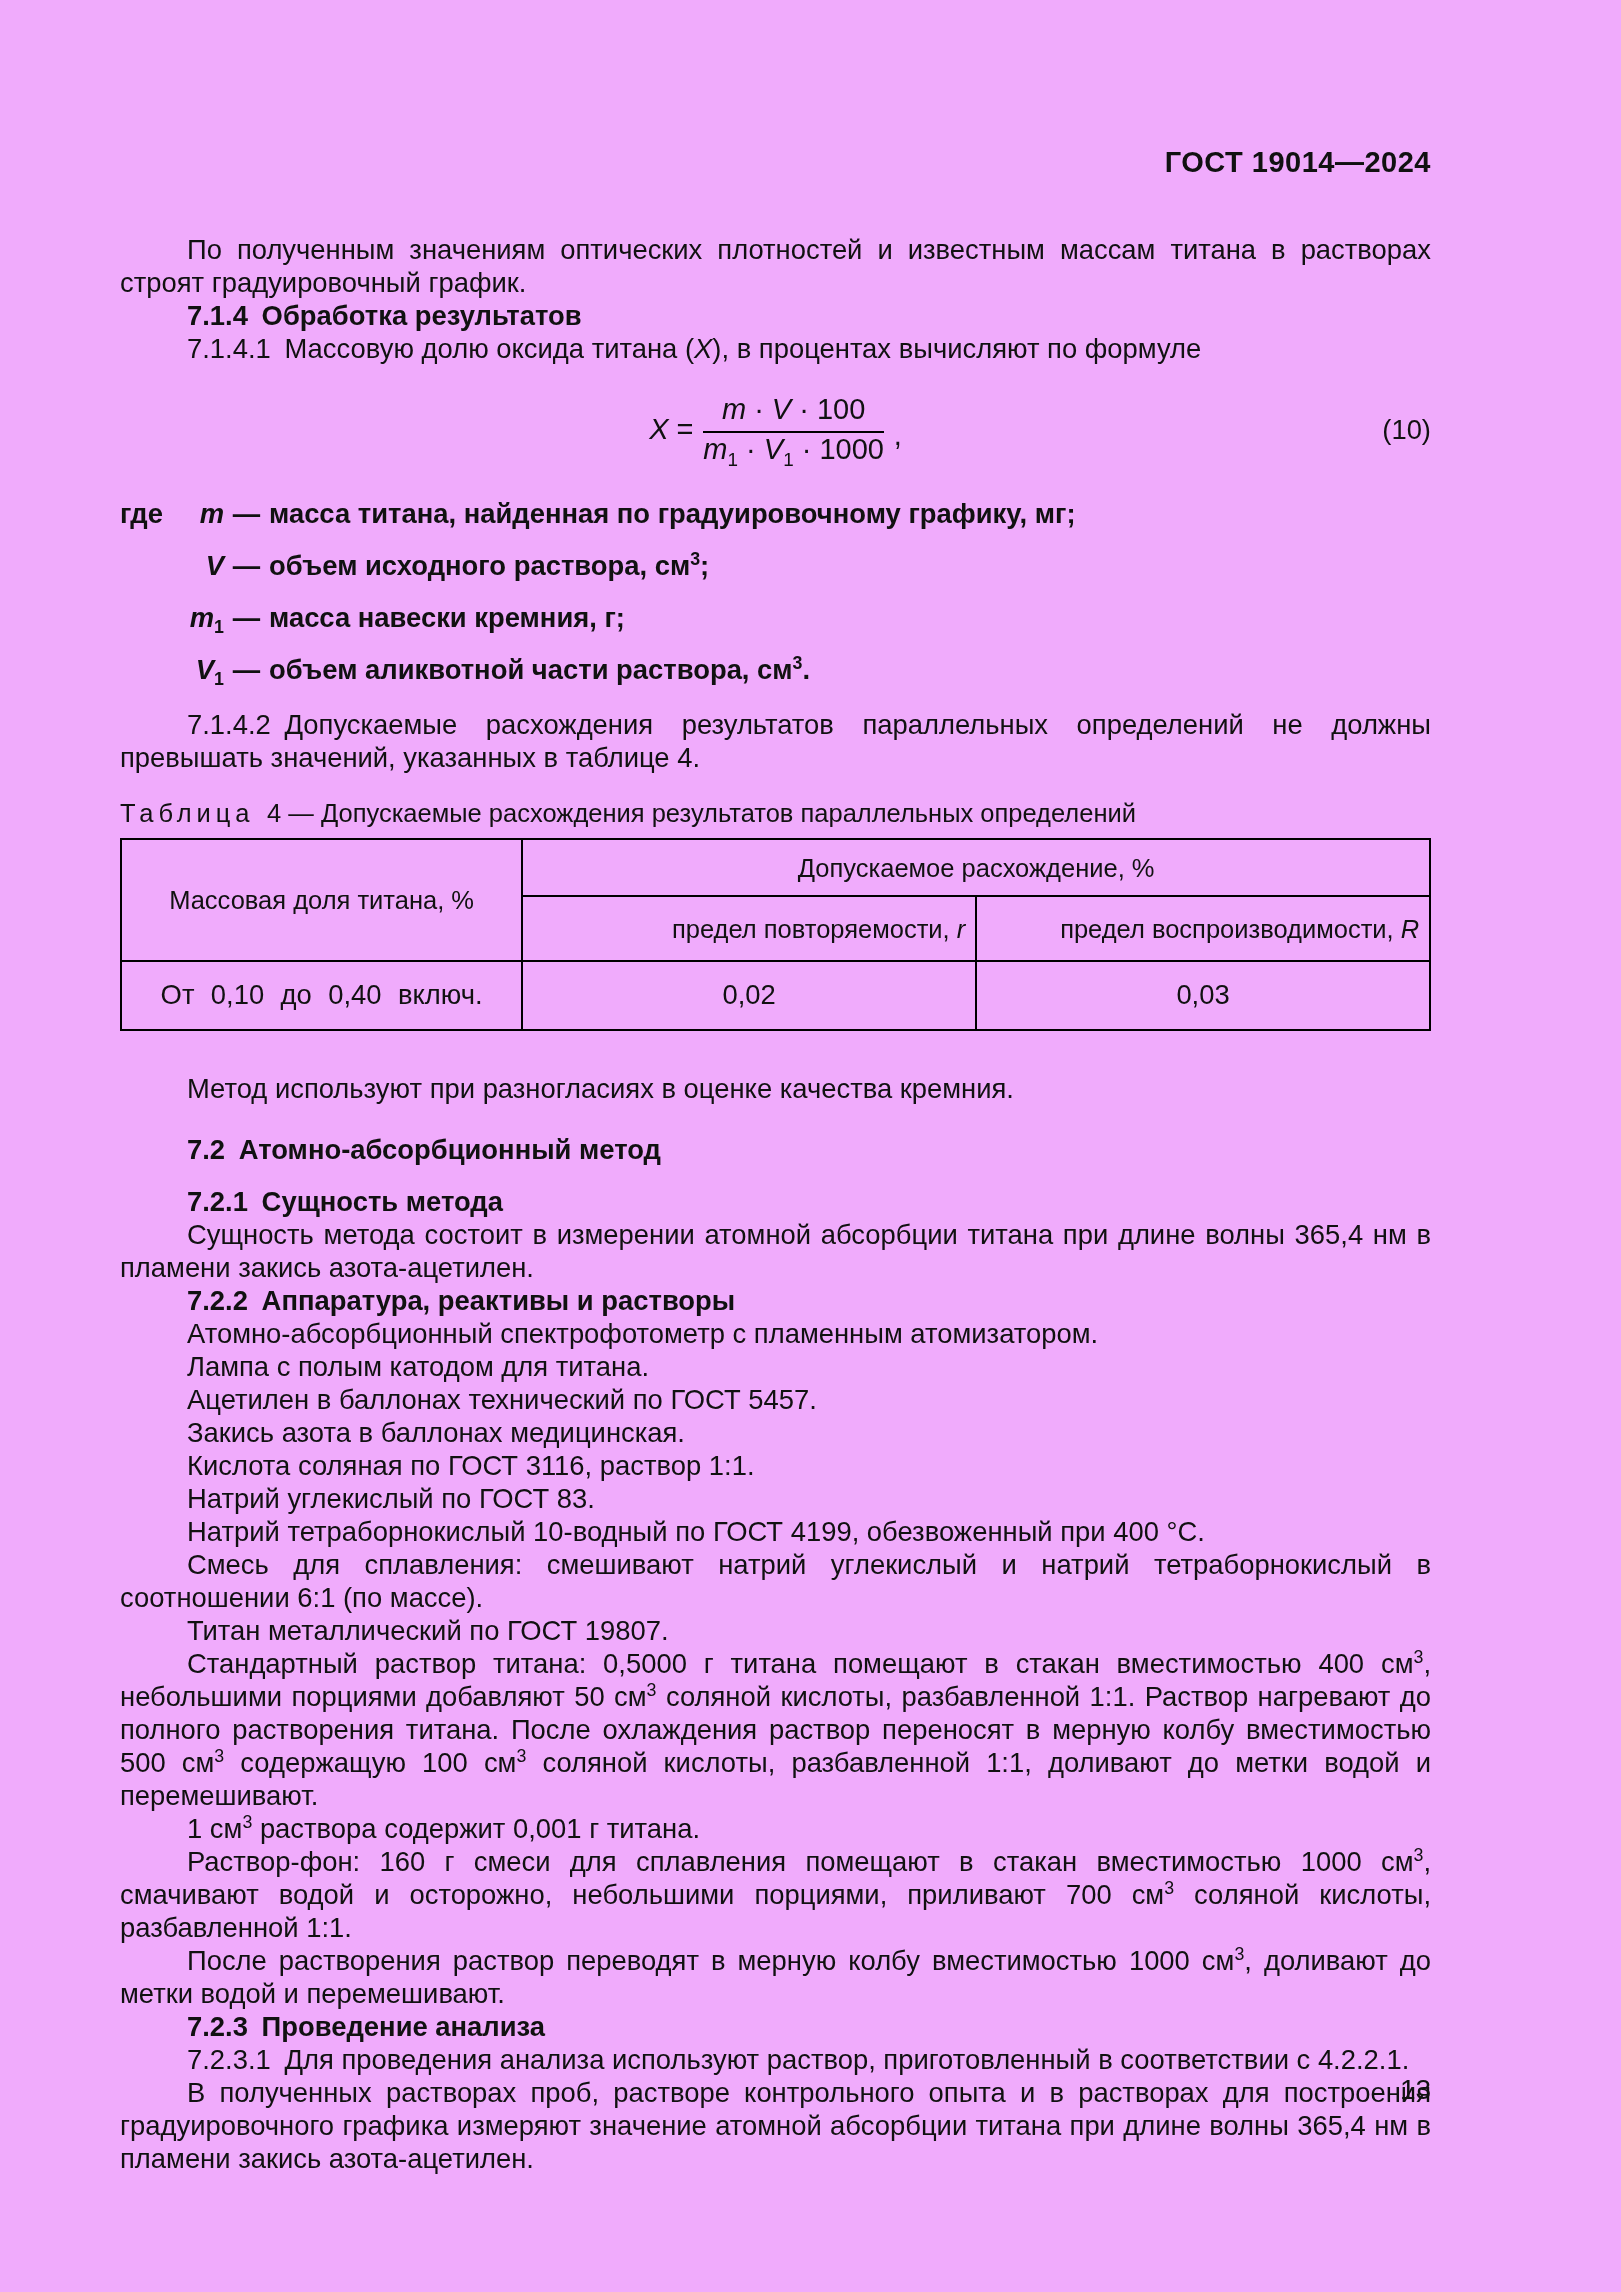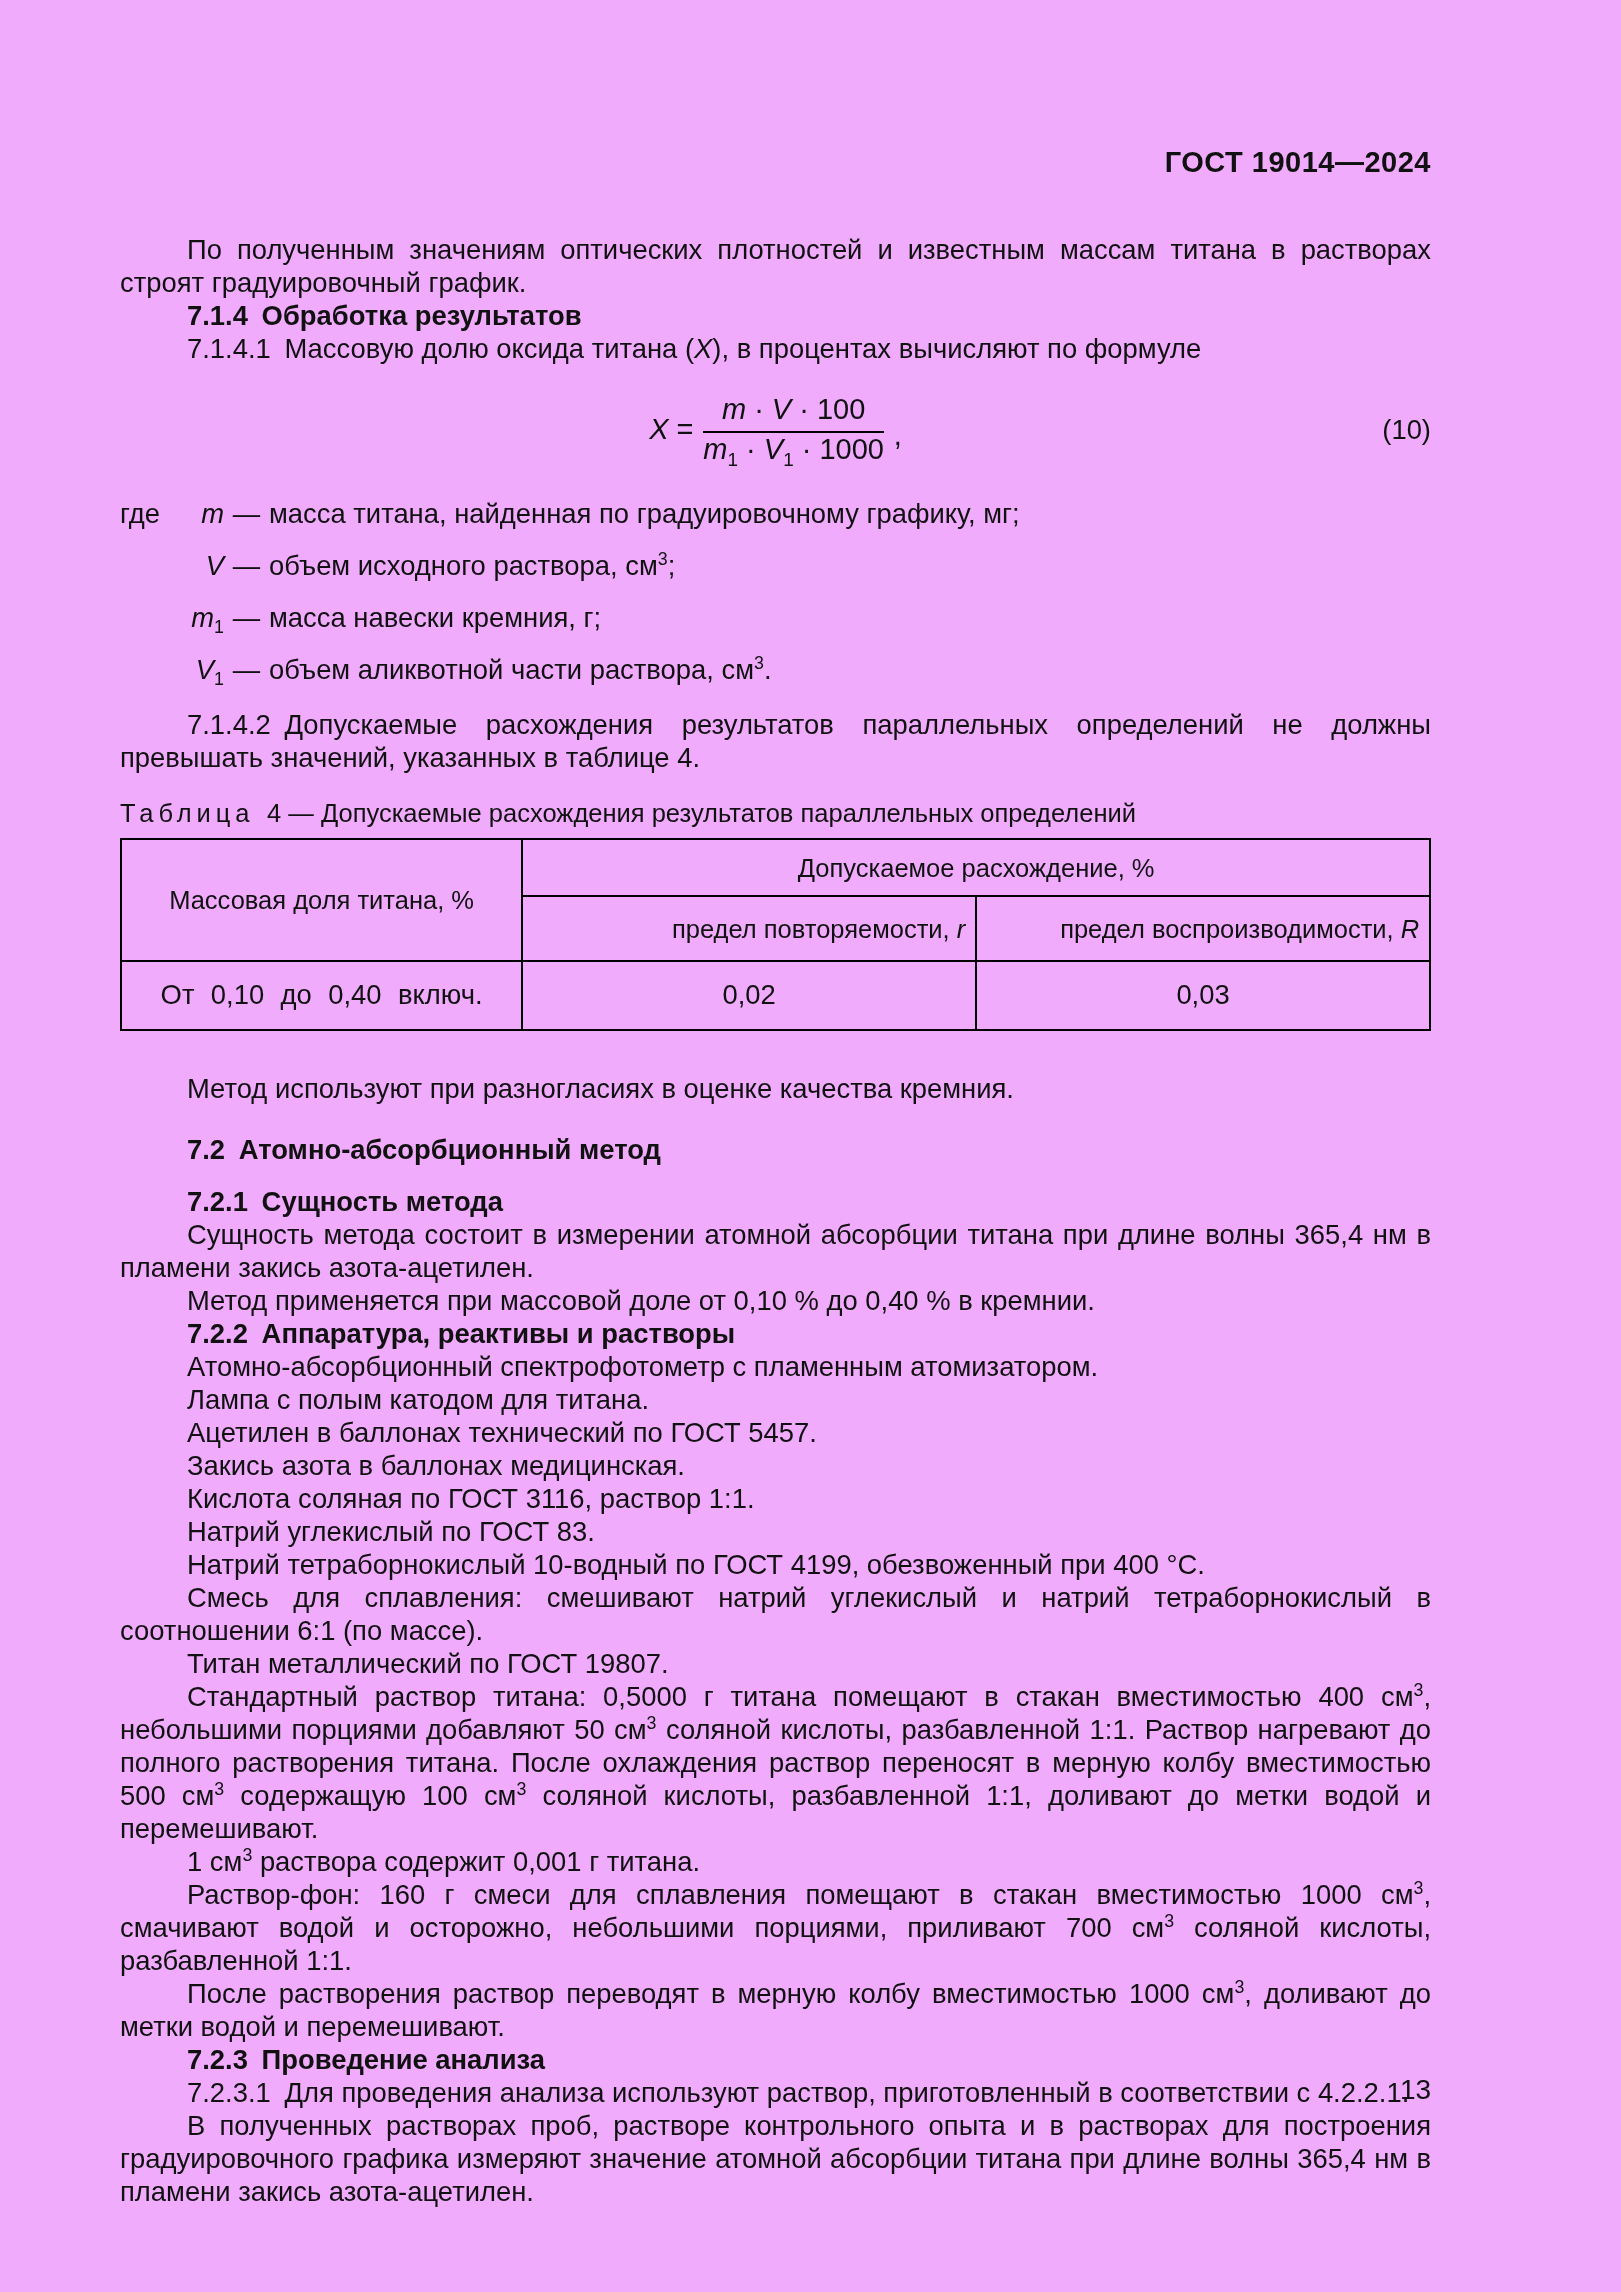--- a/index.html
+++ b/index.html
@@ -46,21 +46,21 @@
   .frac .num { border-bottom:2.9px solid #000; padding:0 9.8px 4.9px 9.8px; }
   .frac .den { padding-top:0; }
   .formula-comma { align-self:flex-end; padding-bottom:13.7px; }
   .eq-num {
     position:absolute; right:0; top:50%;
     transform:translateY(-50%);
     font-size:27.4px;
   }
 
   
-  .where-list { margin:7.8px 0 11.8px 0; }
+  .where-list { margin:7.8px 0 11.8px 0;font-weight:bold; }
   .where-row {
     display:grid;
     grid-template-columns:49px 55px 45px auto;
     align-items:center;
     height:52px;
     font-size:27.4px;
   }
   .where-term { text-align:right; }
   .where-dash { text-align:center; }
 
@@ -175,21 +175,20 @@
         </tr>
       </tbody>
     </table>
 
     <p class="indent p-method">Метод используют при разногласиях в оценке качества кремния.</p>
 
     <p class="bold indent h72">7.2 Атомно-абсорбционный метод</p>
 
     <p class="bold indent h721">7.2.1 Сущность метода</p>
     <p class="just indent">Сущность метода состоит в измерении атомной абсорбции титана при длине волны 365,4 нм в пламени закись азота-ацетилен.</p>
-    <p class="indent">Метод применяется при массовой доле от 0,10 % до 0,40 % в кремнии.</p>
 
     <p class="bold indent">7.2.2 Аппаратура, реактивы и растворы</p>
     <p class="indent">Атомно-абсорбционный спектрофотометр с пламенным атомизатором.</p>
     <p class="indent">Лампа с полым катодом для титана.</p>
     <p class="indent">Ацетилен в баллонах технический по ГОСТ 5457.</p>
     <p class="indent">Закись азота в баллонах медицинская.</p>
     <p class="indent">Кислота соляная по ГОСТ 3116, раствор 1:1.</p>
     <p class="indent">Натрий углекислый по ГОСТ 83.</p>
     <p class="indent">Натрий тетраборнокислый 10-водный по ГОСТ 4199, обезвоженный при 400 °С.</p>
     <p class="just indent">Смесь для сплавления: смешивают натрий углекислый и натрий тетраборнокислый в соотношении 6:1 (по массе).</p>

